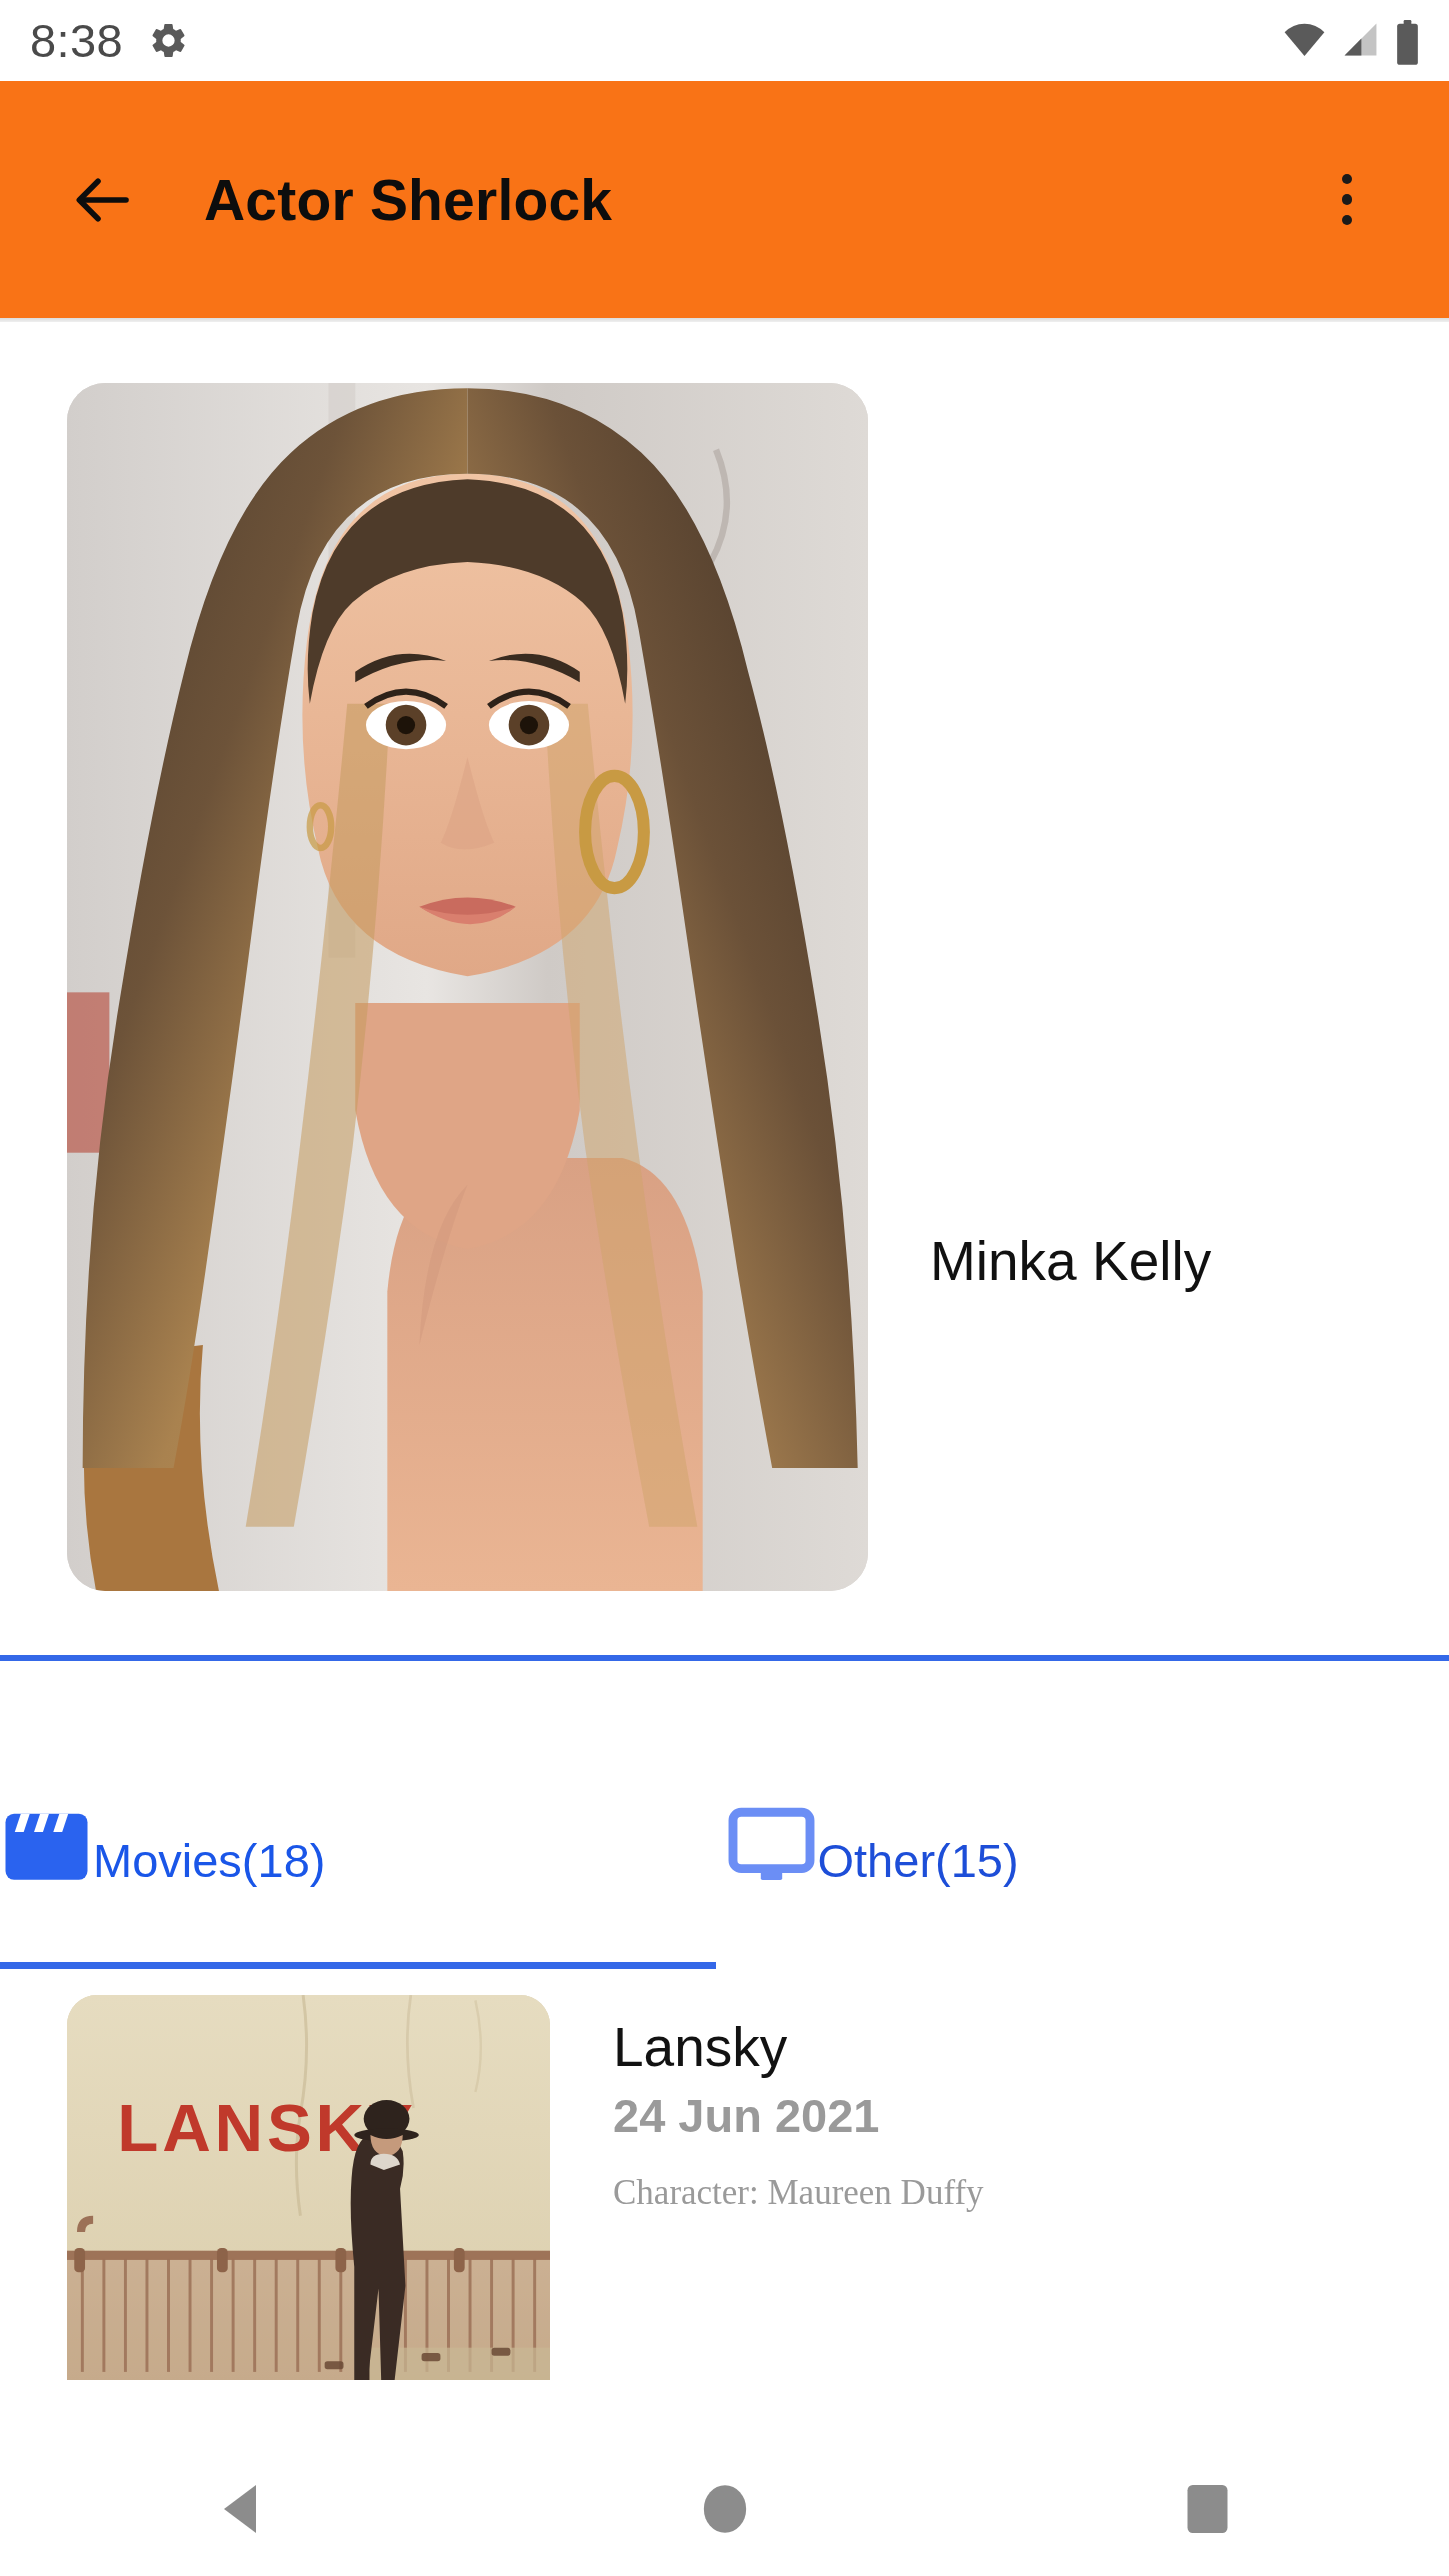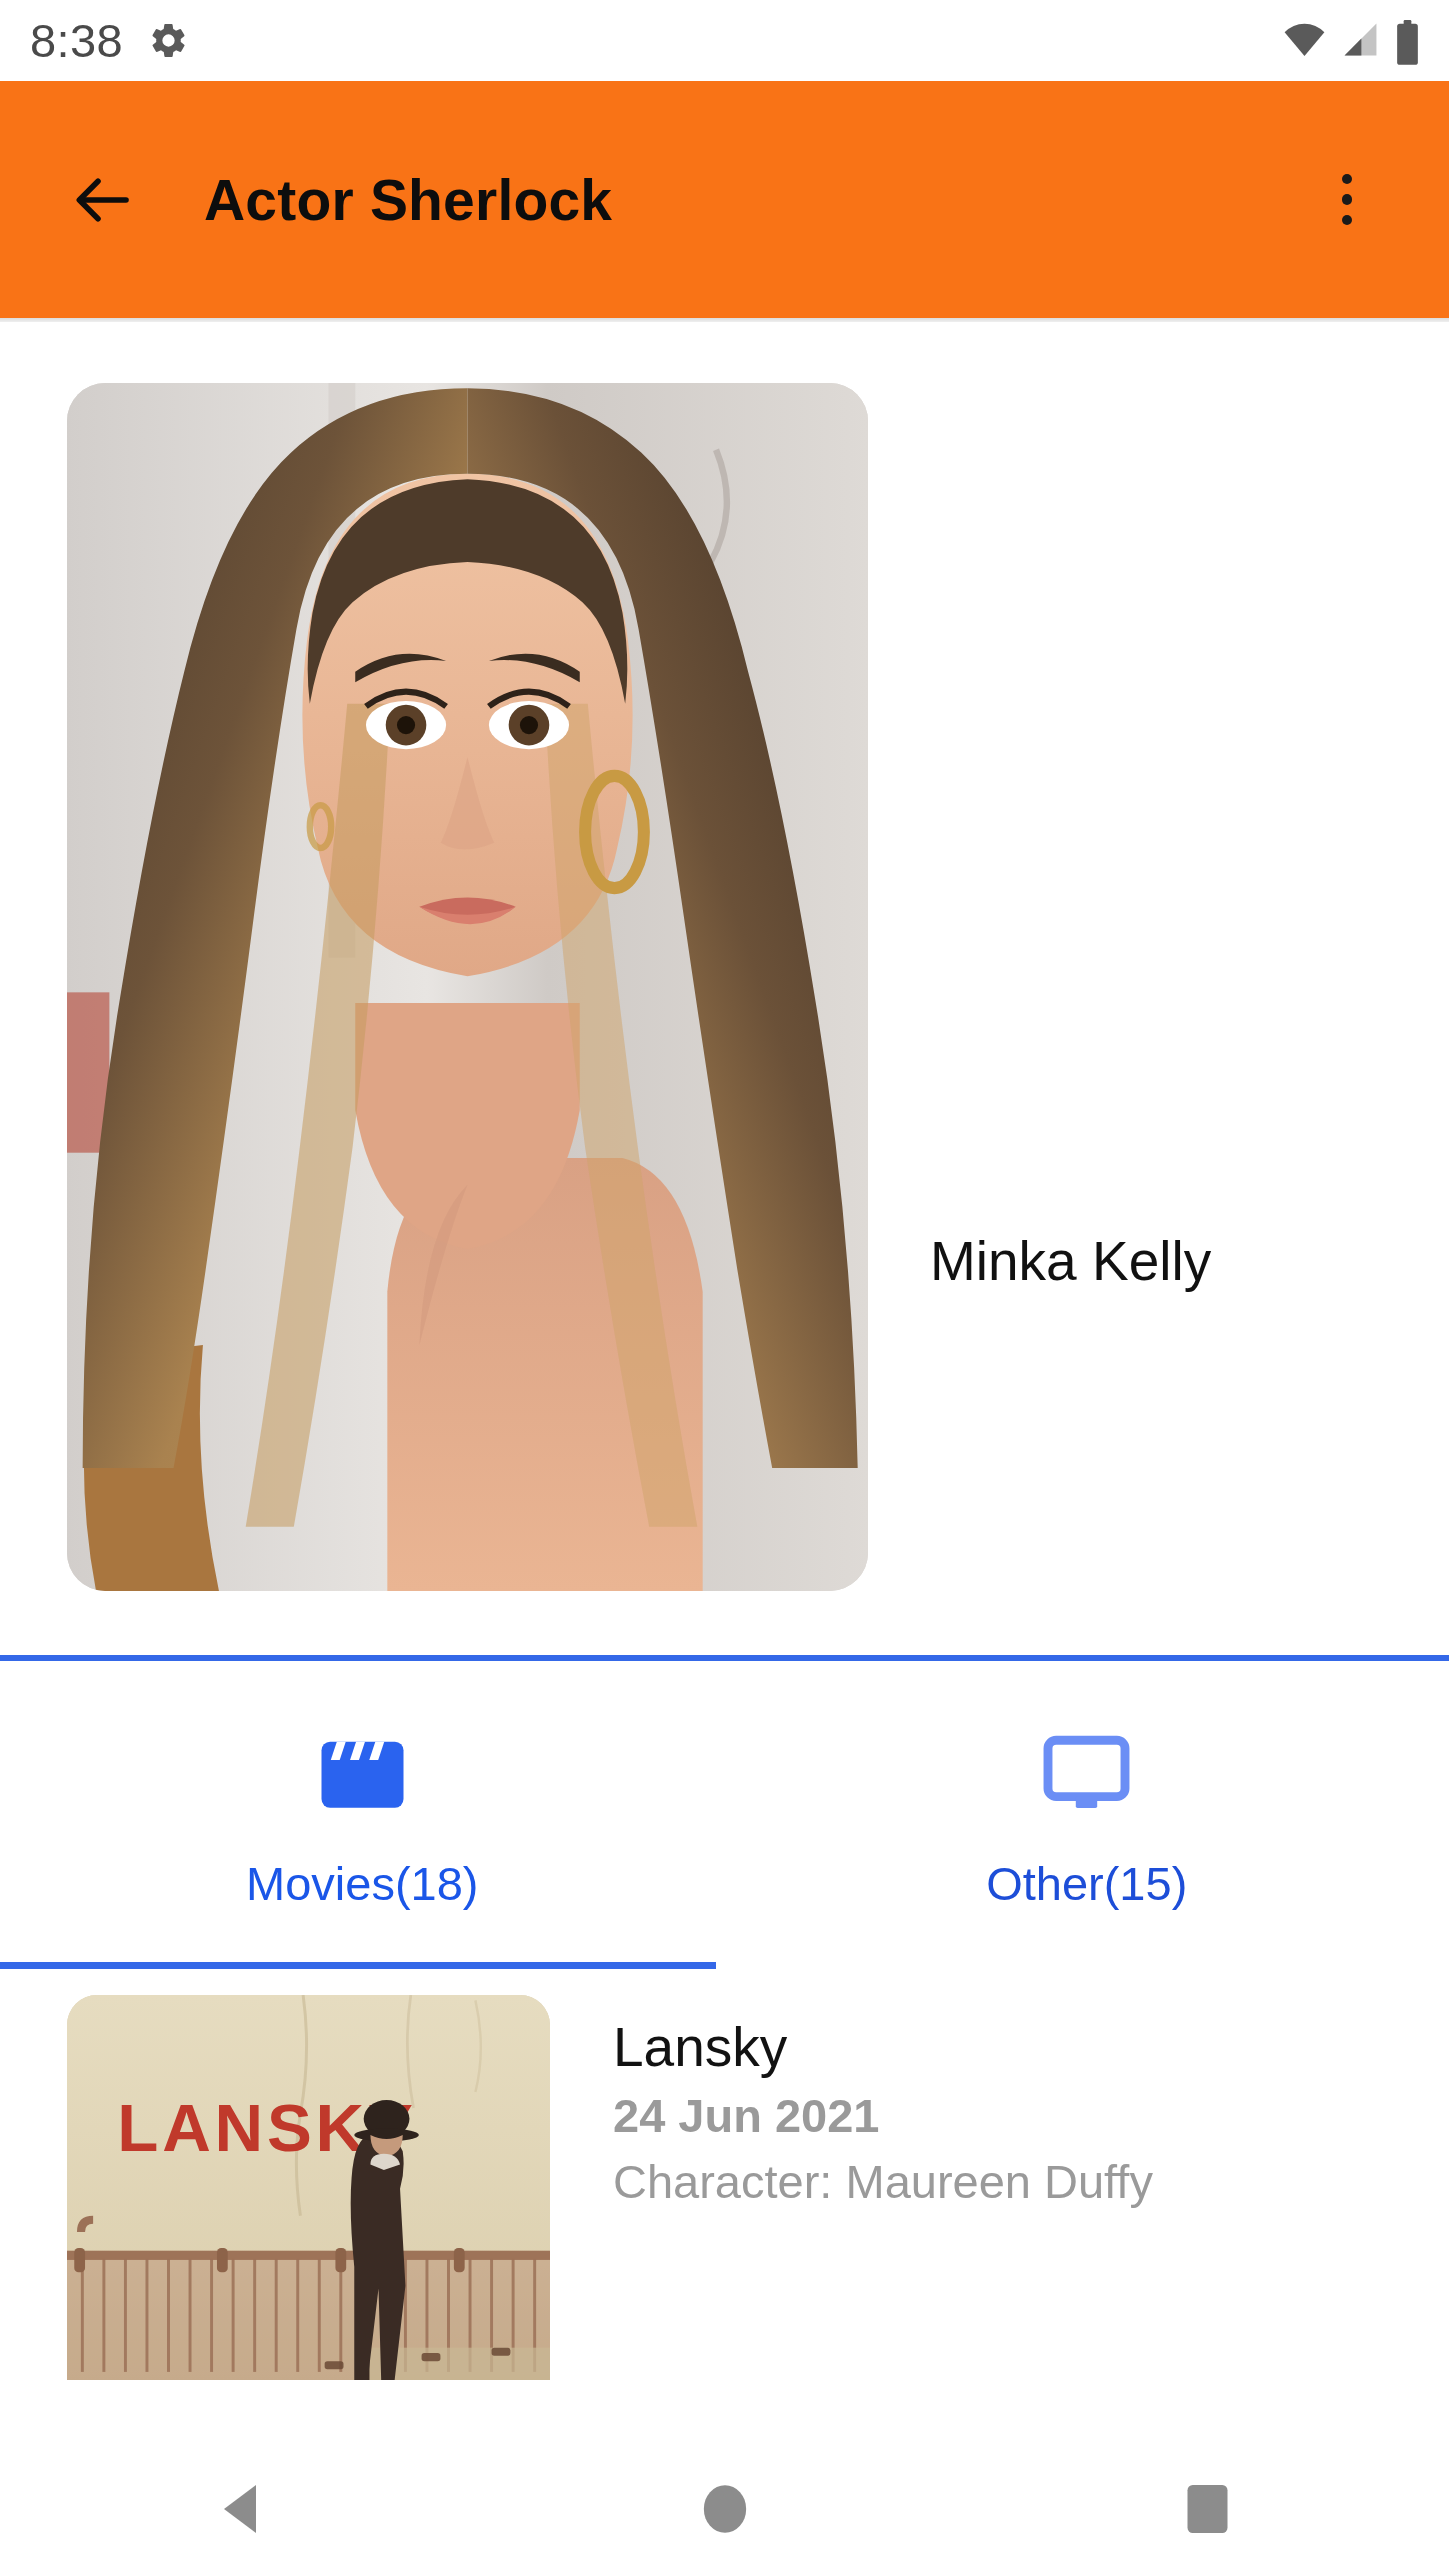--- a/index.html
+++ b/index.html
@@ -65,21 +65,21 @@
   .blue-divider {
     position:absolute; top:1655px; left:0; width:1449px; height:6.3px; background:#3468e8;
   }
 
   
   .tab-bar {
     position:absolute; top:1661px; left:0; width:1449px; height:304px;
     display:flex; background:#fff;
   }
   .tab {
-    flex:1; display:flex; flex-direction:column; align-items:center;
+    flex:1; display:flex; flex-direction:row; align-items:center;
     justify-content:flex-start; padding-top:61px; cursor:pointer; position:relative;
   }
   .tab-icon { height:100px; display:flex; align-items:center; justify-content:center; }
   .tab-icon svg { display:block; }
   .tab-label { margin-top:34px; font-size:47px; white-space:nowrap; }
   .tab-movies .tab-label { color:#1a56e8; }
   .tab-other  .tab-label { color:#1d4ed8; }
   .tab-indicator {
     position:absolute; top:1962px; left:0; width:716px; height:7.2px; background:#3468e8;
   }
@@ -88,21 +88,21 @@
   .movie-list { position:absolute; top:1995px; left:0; width:1449px; height:394px; }
   .movie-row { display:flex; padding:0 0 0 67px; }
   .movie-poster {
     width:483px; height:385px; border-radius:30px 30px 0 0; overflow:hidden;
     background:#ddd0b4; flex-shrink:0;
   }
   .movie-poster svg { display:block; width:100%; height:100%; }
   .movie-info { margin-left:63px; padding-top:18px; }
   .movie-title { font-size:55px; color:#121212; line-height:1.25; white-space:nowrap; }
   .movie-date { font-size:47px; color:#9a9a9a; margin-top:6px; white-space:nowrap;font-weight:bold; }
-  .movie-character { font-size:47px; color:#9a9a9a; margin-top:11px; white-space:nowrap; }
+  .movie-character { font-size:35px; color:#9a9a9a; margin-top:30px; white-space:nowrap;font-family:Liberation Serif, serif; }
 
   
   .nav-bar {
     position:absolute; bottom:0; left:0; width:1449px; height:134px;
     background:#fff; display:flex; align-items:center;
   }
   .nav-btn { flex:1; display:flex; align-items:center; justify-content:center; cursor:pointer; }
   .nav-btn svg { display:block; }
 </style>
 </head>

